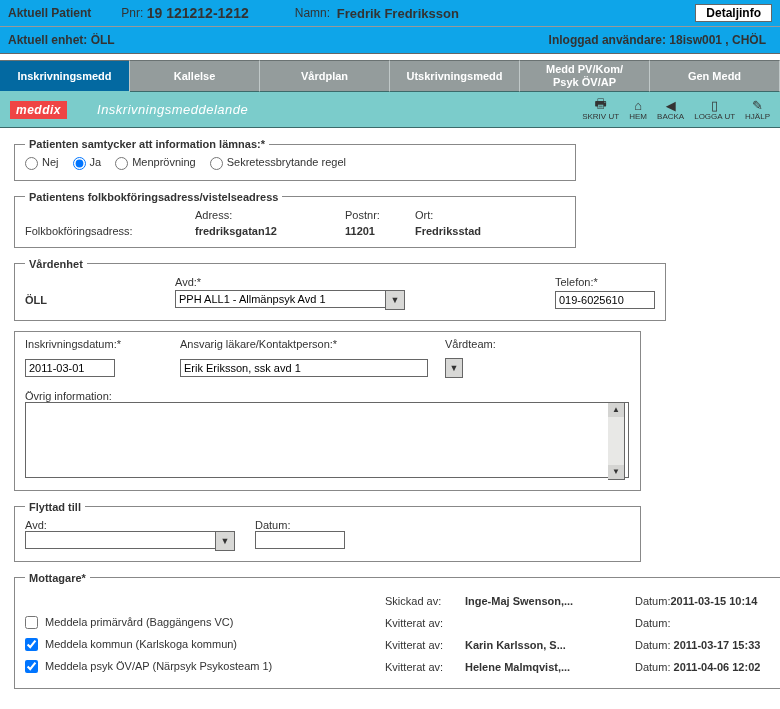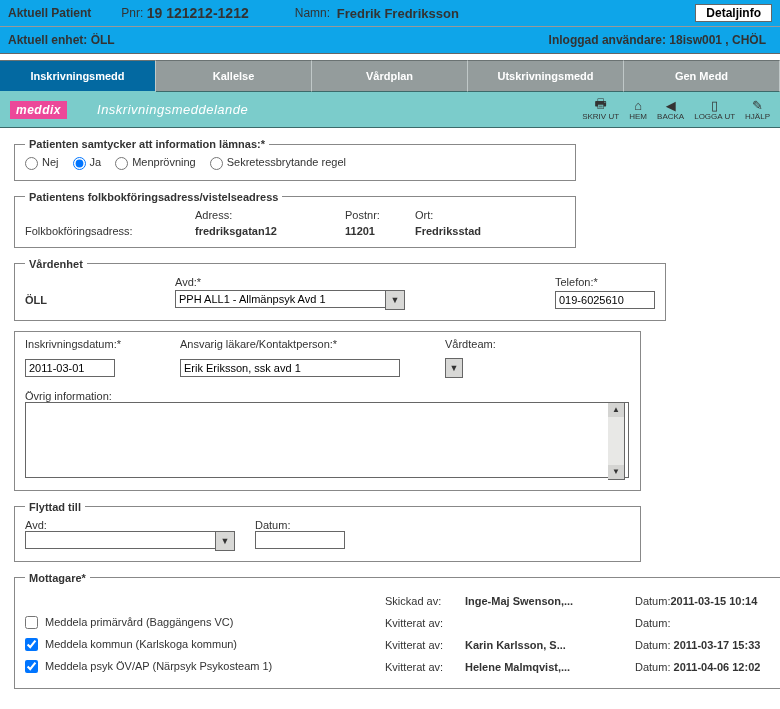--- a/index.html
+++ b/index.html
@@ -8,21 +8,21 @@
 .hdr-row{display:flex;align-items:center;padding:3px 8px;height:20px;font-size:12px}
 .hdr-row .lbl{font-weight:bold;margin-right:6px}
 .hdr-row .gap{width:24px}
 .hdr-row .bgap{flex:1}
 .detalj{background:#fff;border:1px solid #666;padding:1px 10px;font-weight:bold;font-size:12px;cursor:pointer}
 .hdr-row2{border-top:1px solid #999}
 .tabs{display:flex;margin-top:6px}
 .tab{flex:1;background:#949c9c;color:#fff;font-weight:bold;font-size:11px;display:flex;align-items:center;justify-content:center;text-align:center;height:30px;border-right:1px solid #c0c8c8;border-top:1px solid #6a7272;border-bottom:1px solid #3c6a6a;padding:0 2px;line-height:13px;cursor:pointer}
 .tab.active{background:#0369a1;border-bottom:1px solid #7bcccb}
 .strip{background:#7bcccb;padding:6px 10px;display:flex;align-items:center;border-bottom:1px solid #3c6a6a}
-.brand{background:#ec4899;color:#fff;font-weight:bold;font-style:italic;padding:2px 6px;font-size:12px;letter-spacing:0.5px}
+.brand{background:#ef4444;color:#fff;font-weight:bold;font-style:italic;padding:2px 6px;font-size:12px;letter-spacing:0.5px}
 .strip-title{color:#fff;font-weight:normal;margin-left:30px;font-size:13px;font-style:italic;letter-spacing:0.5px}
 .toolbar{margin-left:auto;display:flex;gap:10px}
 .tbtn{display:flex;flex-direction:column;align-items:center;font-size:8px;color:#333;cursor:pointer}
 .tbtn .ico{width:18px;height:14px;display:flex;align-items:center;justify-content:center;font-size:13px}
 .form-area{padding:10px 14px}
 fieldset{border:1px solid #888;margin:0 0 10px;padding:6px 10px 10px;font-size:11px}
 legend{color:#333;font-weight:bold;font-size:11px;padding:0 4px}
 .row{display:flex;align-items:flex-start;gap:0}
 .radio-lbl{margin-right:14px}
 .addr-grid{display:grid;grid-template-columns:170px 150px 70px 1fr;row-gap:4px}
@@ -66,20 +66,22 @@
   <span class="bgap"></span>
   <span class="lbl"><span>Inloggad användare:</span> <span>18isw001 , CHÖL</span></span>
  </div>
 </div>
 
 <div class="tabs">
  <div class="tab active">Inskrivningsmedd</div>
  <div class="tab">Kallelse</div>
  <div class="tab">Vårdplan</div>
  <div class="tab">Utskrivningsmedd</div>
+ <div class="tab" style="white-space:pre-line">Medd PV/Kom/
+Psyk ÖV/AP</div>
  <div class="tab">Gen Medd</div>
 </div>
 
 <div class="strip">
  <span class="brand">meddix</span>
  <span class="strip-title">Inskrivningsmeddelande</span>
  <div class="toolbar">
   <div class="tbtn">
           <span class="ico">🖶</span>
           <span>SKRIV UT</span>
@@ -146,21 +148,21 @@
  </div>
 </fieldset>
 
 <fieldset style="width:605px">
  <div class="ins-grid">
   <span>Inskrivningsdatum:*</span>
   <span>Ansvarig läkare/Kontaktperson:*</span>
   <span></span>
   <span>Vårdteam:</span>
   <div><input class="inp" style="width: 90px;" value="2011-03-01"></div>
-  <div><input class="inp" style="width: 220px;" value="Erik Eriksson, ssk avd 1"></div>
+  <div><input class="inp" style="width: 248px;" value="Erik Eriksson, ssk avd 1"></div>
   <span></span>
   <div class="sel-wrap" style="width:18px">
             <div class="sel-btn">▼</div>
           </div>
  </div>
  <div>Övrig information:</div>
  <div class="textarea-wrap" style="width:600px">
   <textarea class="ta" style=""></textarea>
   <div class="sb">
             <div class="up">▲</div>

